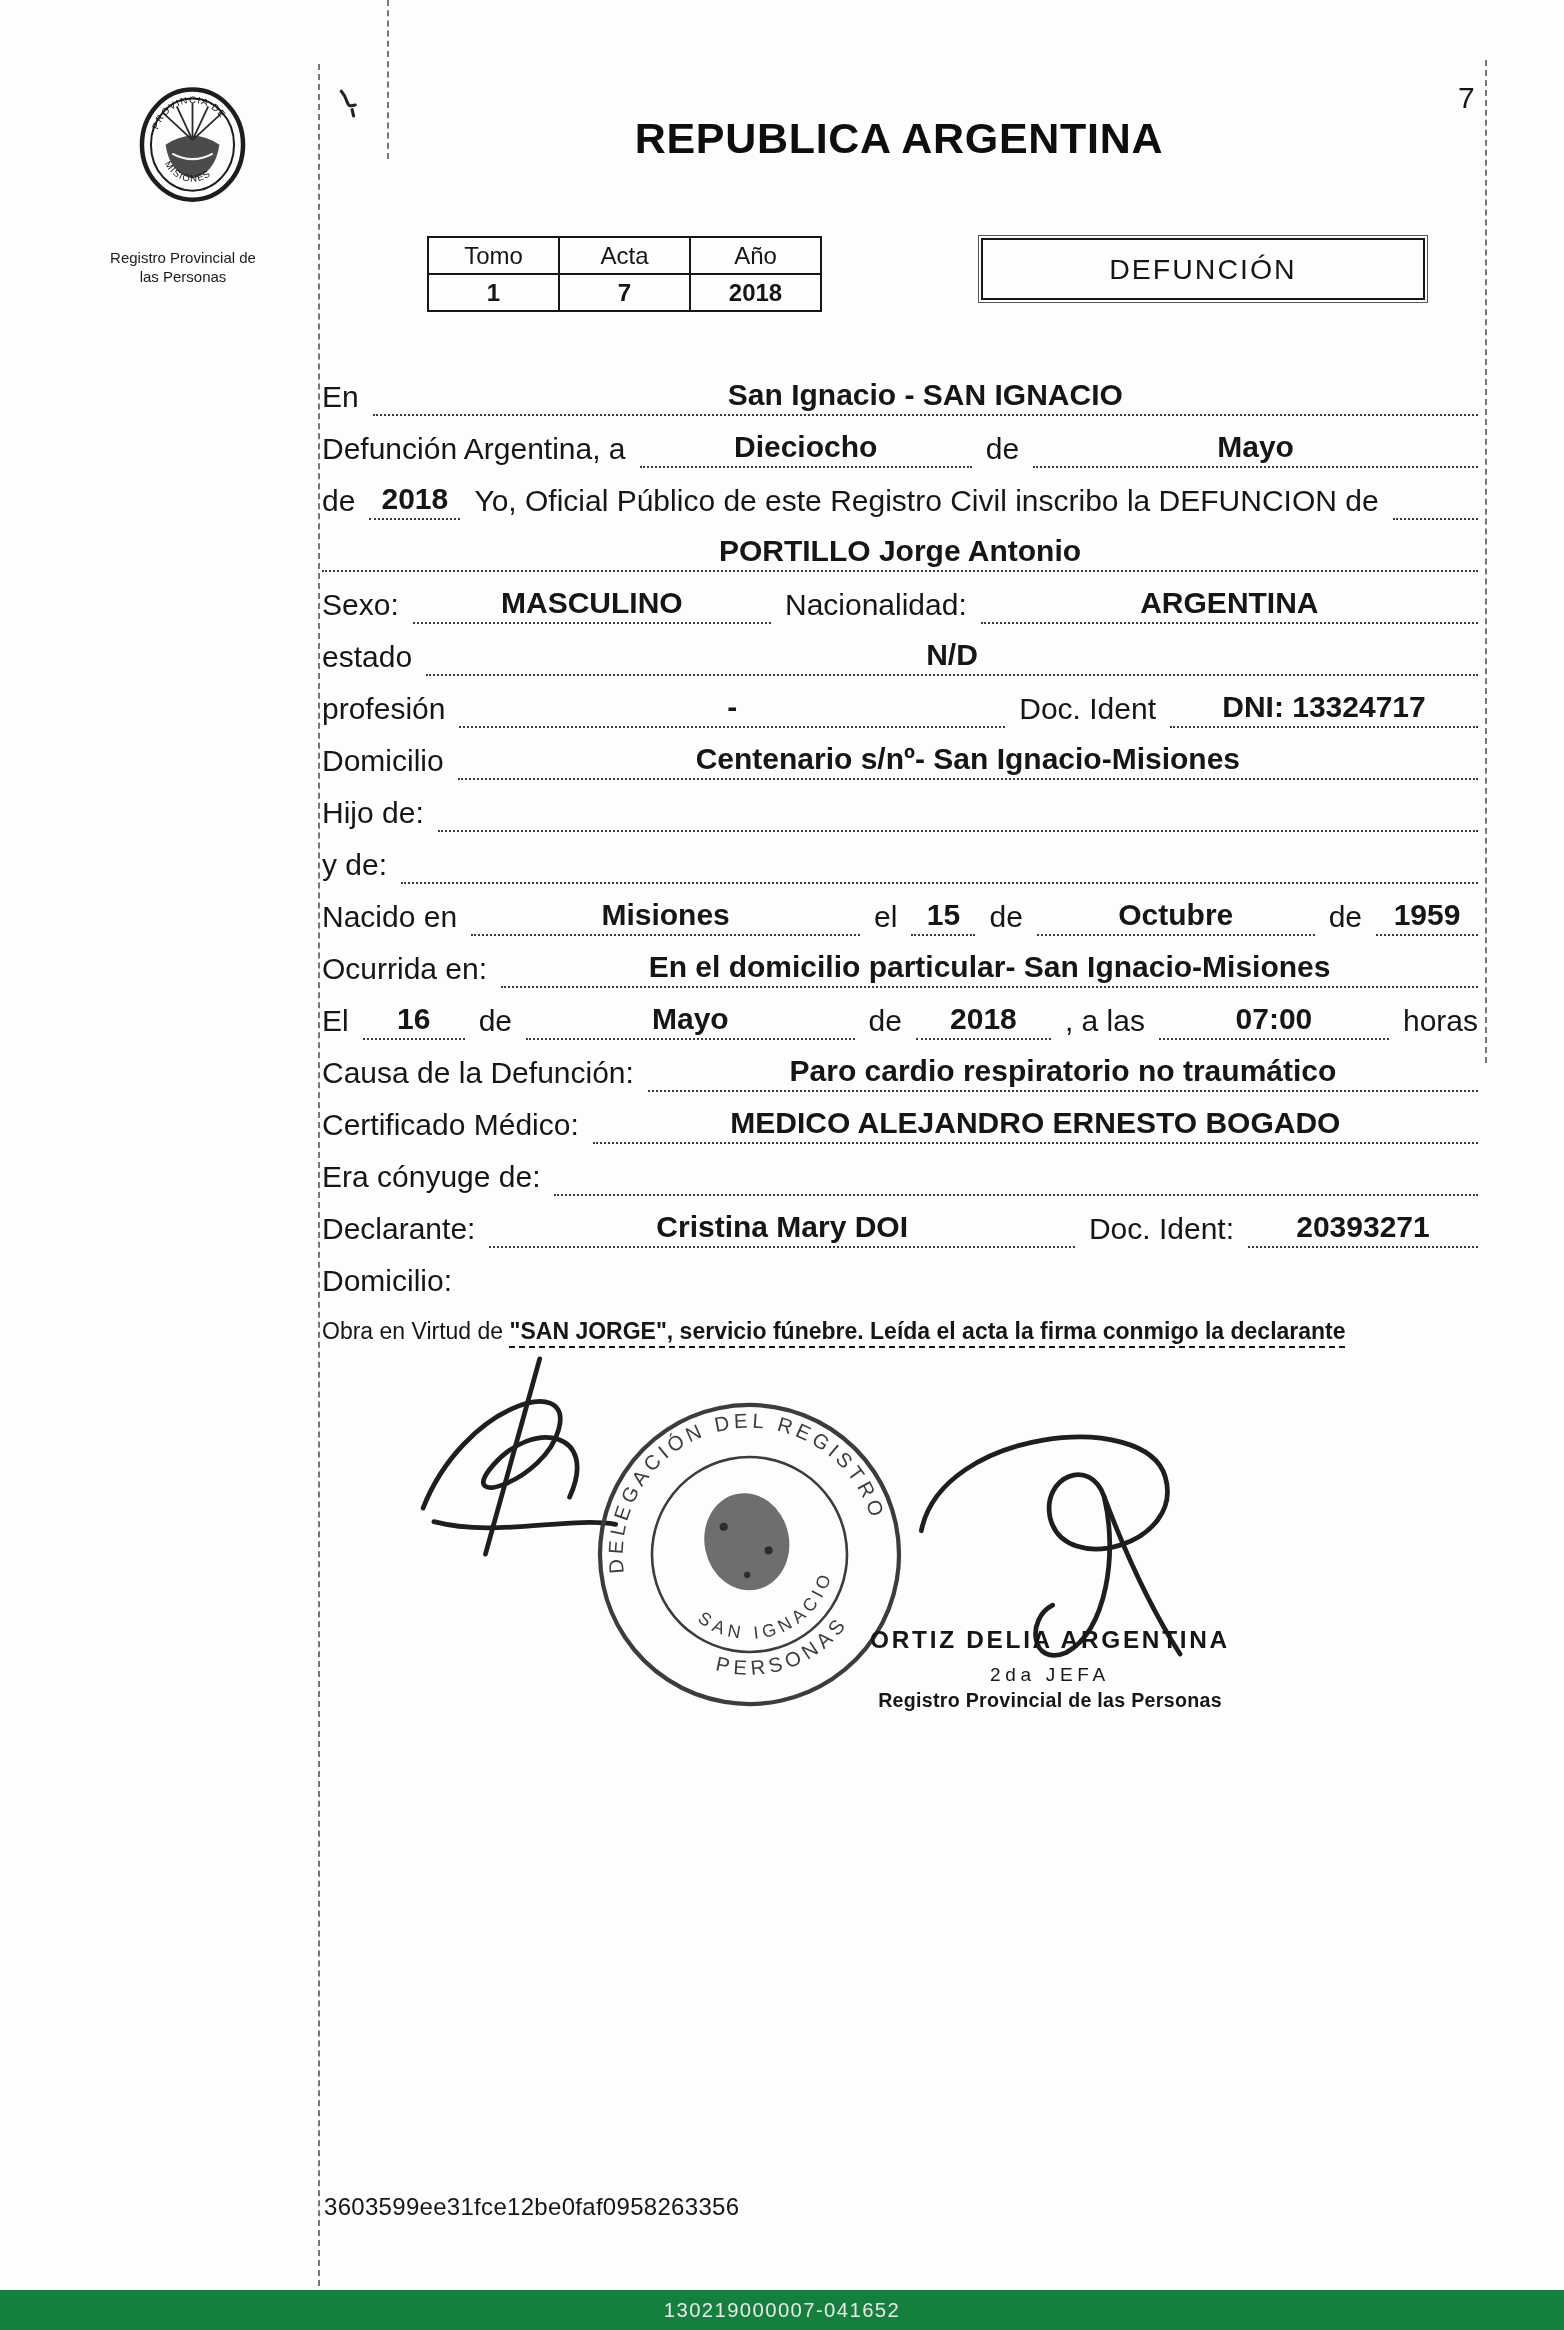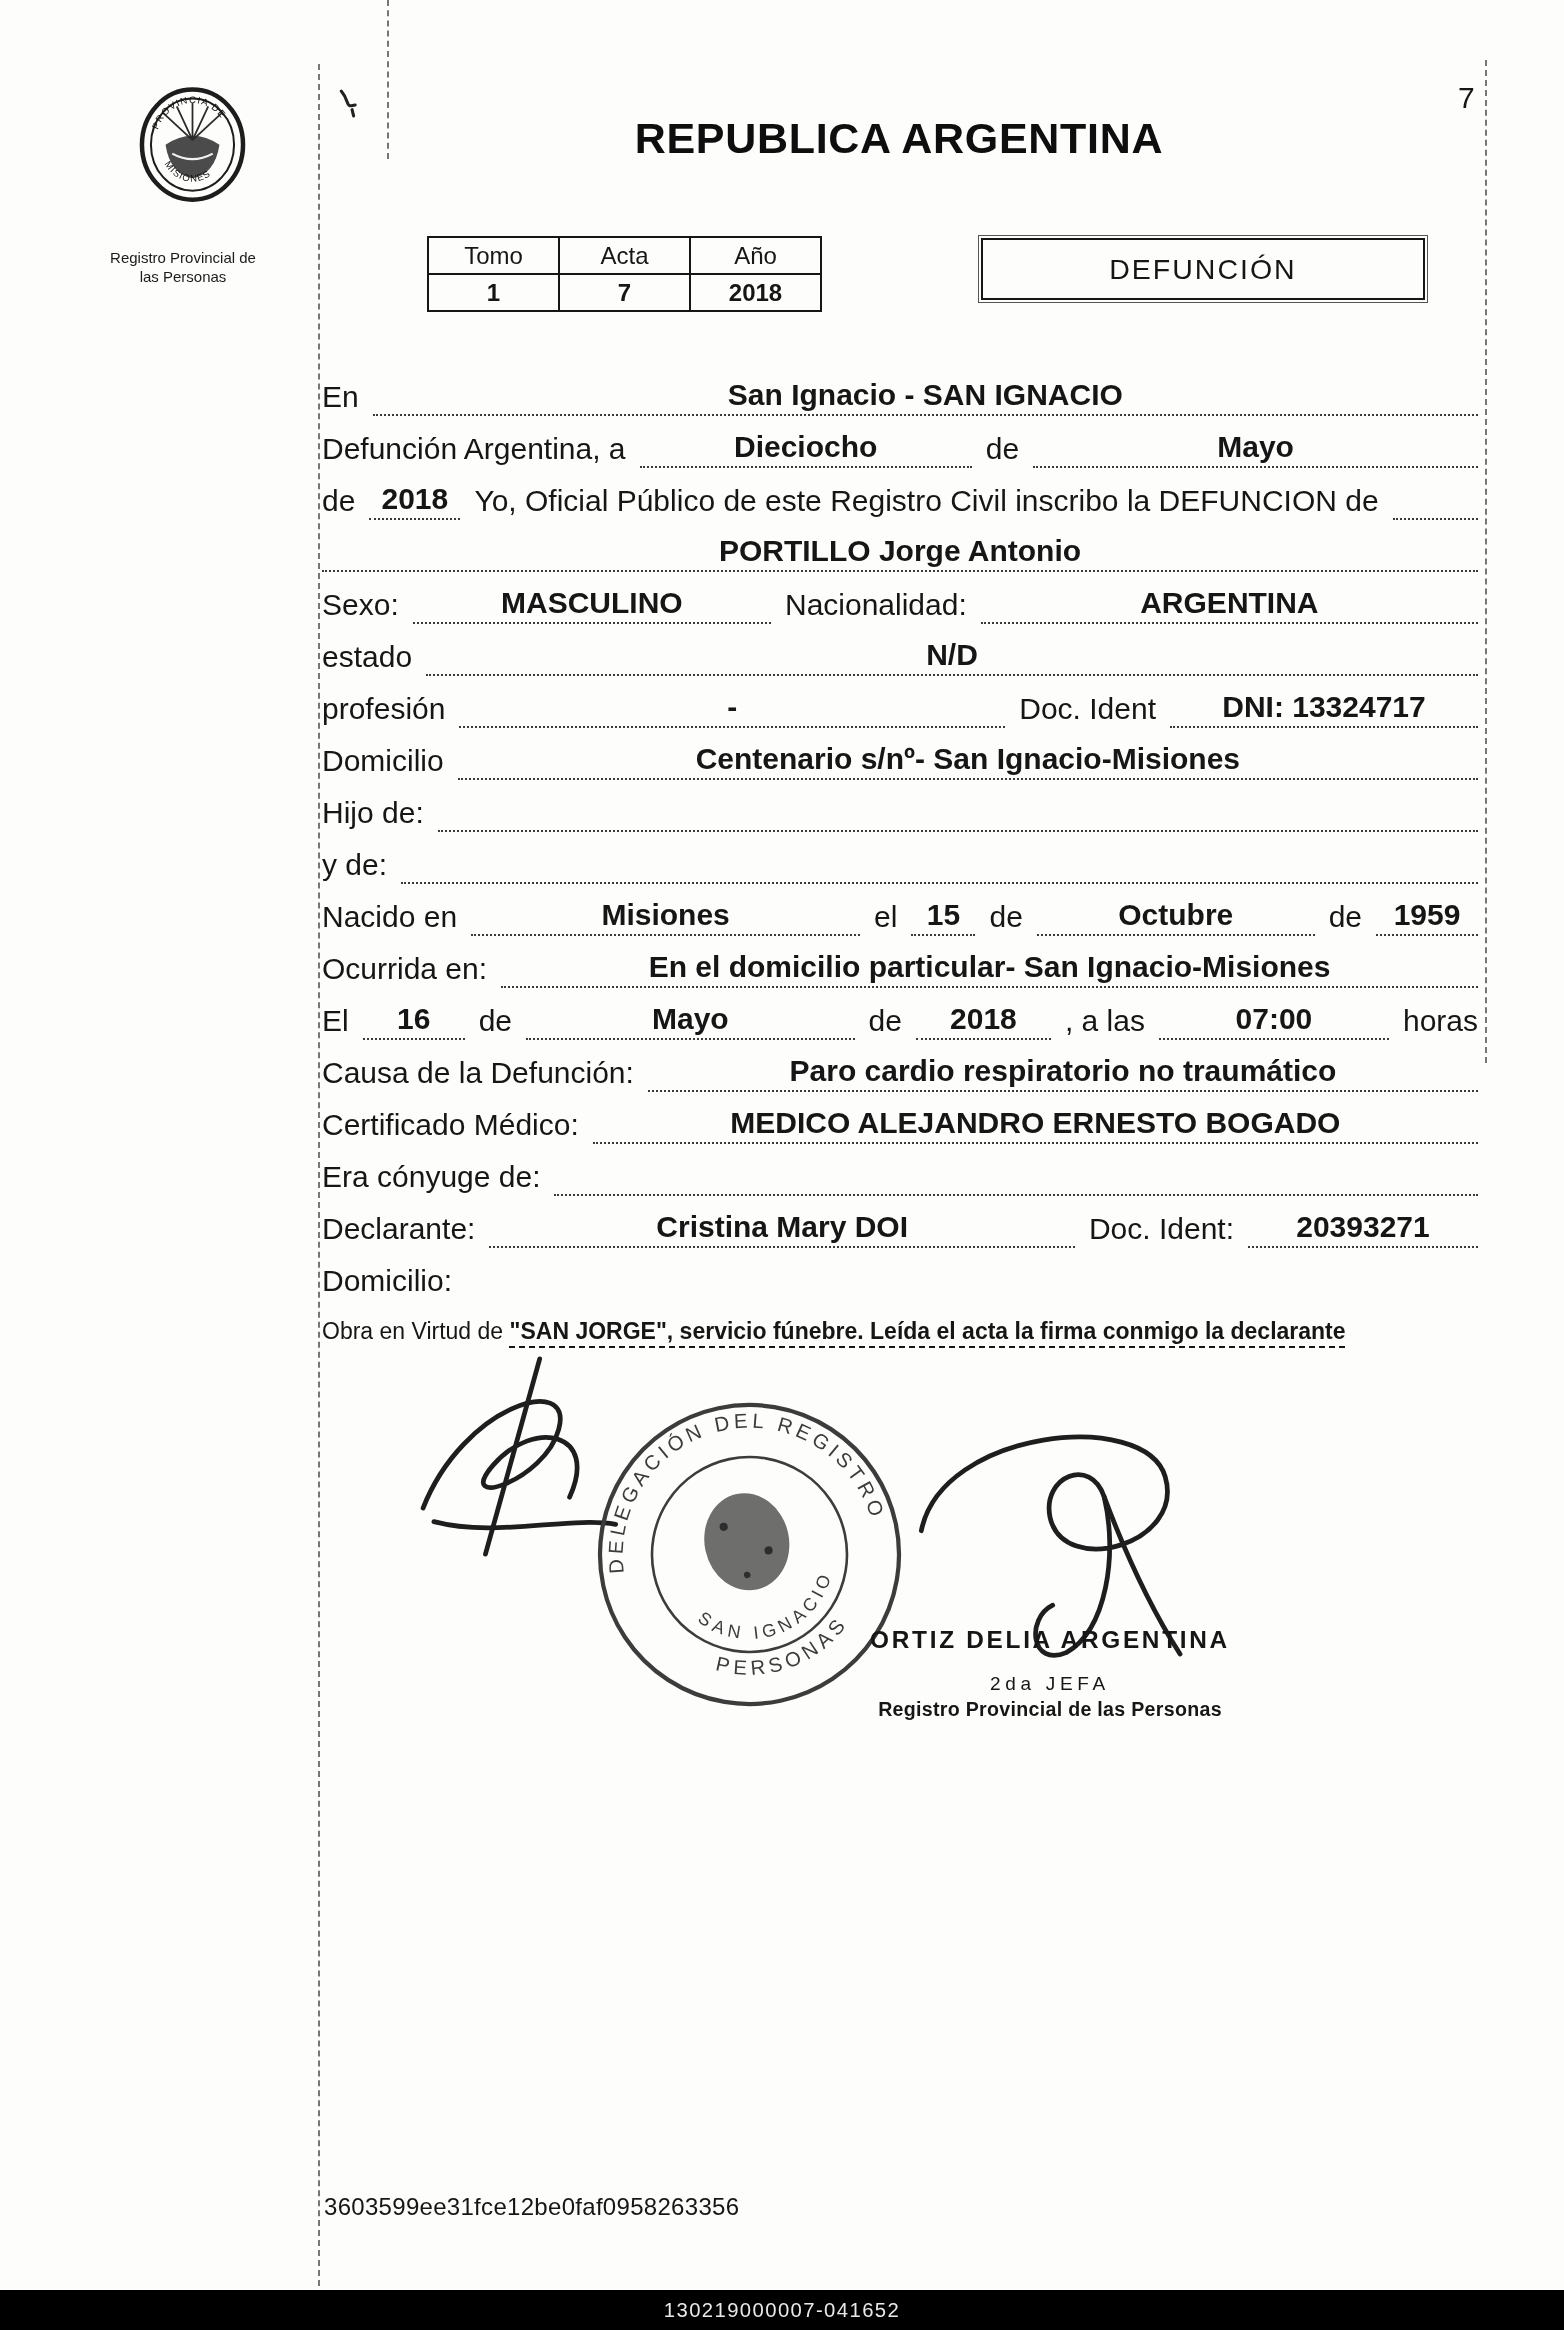--- a/index.html
+++ b/index.html
@@ -51,27 +51,27 @@
   .para { margin-top:6.8px; font-size:23px; line-height:2.1; text-align:justify; }
   .para .uval { font-weight:bold; text-decoration:underline; text-decoration-style:dashed;
                 text-decoration-thickness:1.7px; text-underline-offset:8.1px; }
 
   
   .sig-left  { position:absolute; left:406px;  top:1348px; }
   .sig-right { position:absolute; left:901px; top:1402px; }
   .stamp     { position:absolute; left:587px;  top:1392px; }
   .signer    { position:absolute; left:833px; top:1626px; width:434px; text-align:center; }
   .signer .l1 { font-size:24.4px; font-weight:bold; letter-spacing:2.7px; }
-  .signer .l2 { font-size:19px; letter-spacing:4.7px; margin-top:19px; }
+  .signer .l2 { font-size:19px; letter-spacing:4.7px; margin-top:10px; }
   .signer .l3 { font-size:19.6px; font-weight:bold; margin-top:2.7px; letter-spacing:0.3px; }
 
   .hash-text { position:absolute; left:324px; top:2193px; font-size:24px; letter-spacing:0.3px; }
 
   .footer-bar { position:absolute; left:0; top:2290px; width:1564px; height:41px;
-                background:#000000; display:flex; align-items:center; justify-content:center; }
+                background:#15803d; display:flex; align-items:center; justify-content:center; }
   .footer-bar span { color:#e9e9e9; font-size:20.3px; letter-spacing:1.4px; }
 
   .pen-mark { position:absolute; left:335px; top:88px; }
 </style>
 </head>
 <body>
 
 <div class="page">
 
   <div class="vline vline-left-main"></div>

